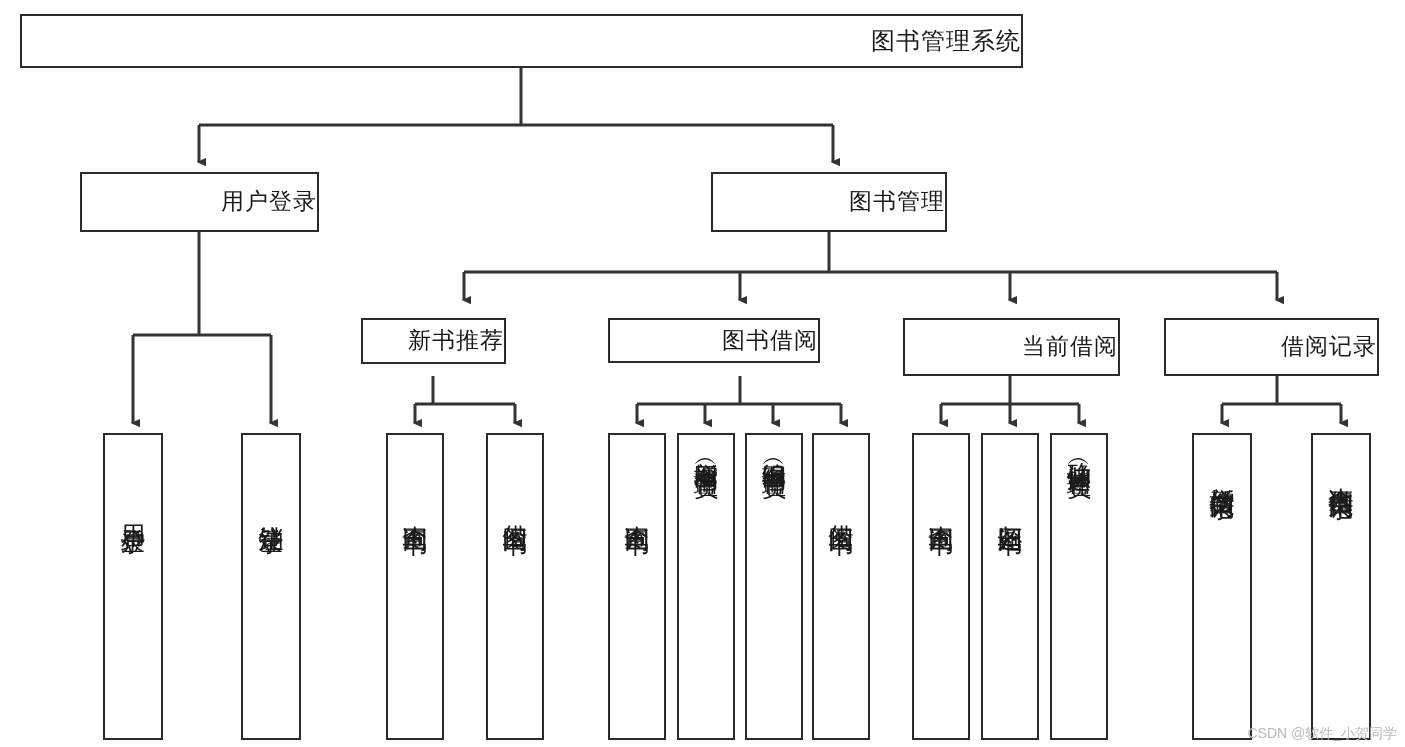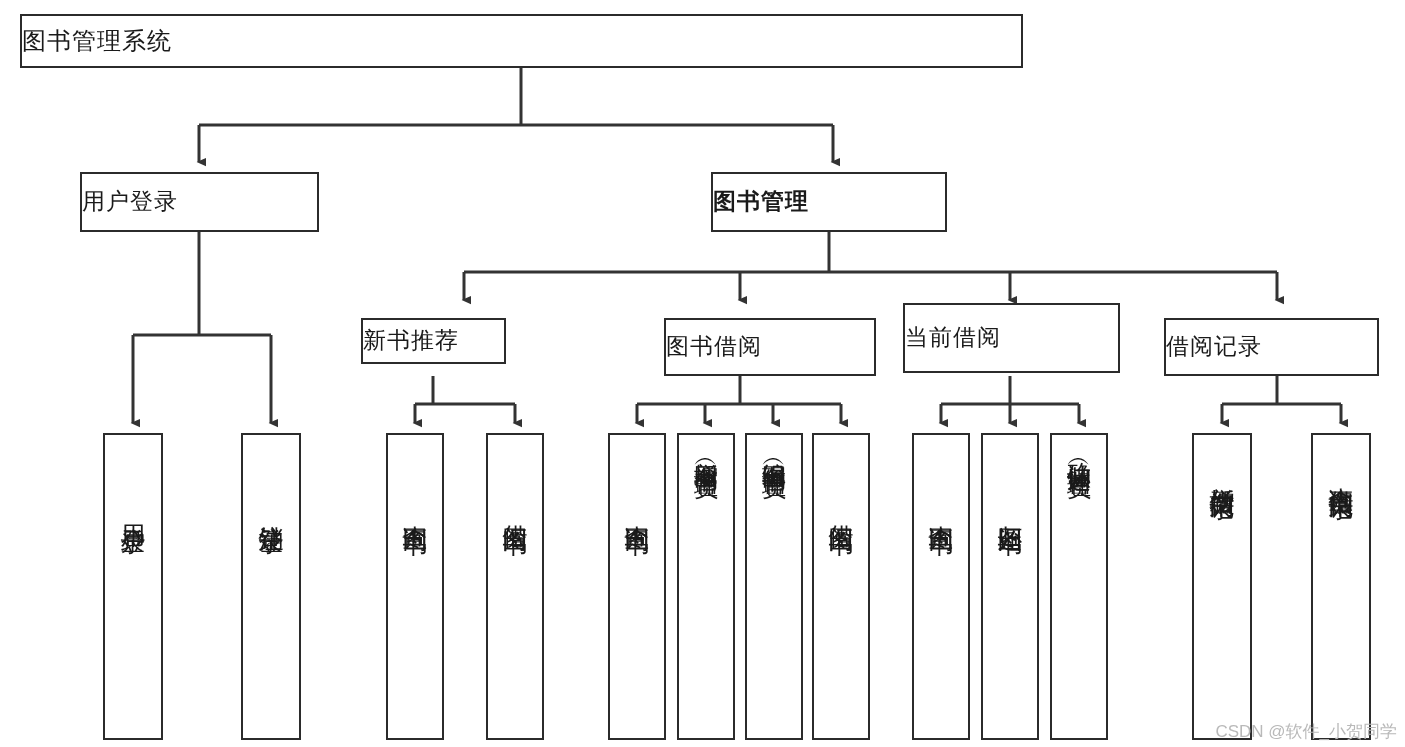--- a/index.html
+++ b/index.html
@@ -26,21 +26,21 @@
     height: 747px;
     pointer-events: none;
   }
   .node {
     position: absolute;
     box-sizing: border-box;
     background: #ffffff;
     border: 2px solid #2b2b2b;
     display: flex;
     align-items: center;
-    justify-content: flex-start;
+    justify-content: flex-end;
     color: #1a1a1a;
     z-index: 2;
   }
   .node.h {
     font-size: 23px;
     letter-spacing: 1px;
     line-height: 1.2;
   }
   .node.title-node {
     font-size: 24px;
@@ -60,21 +60,21 @@
     white-space: nowrap;
     color: #1a1a1a;
   }
   .node.v.tall .vtext {
     font-size: 24px;
   }
   .watermark {
     position: absolute;
     right: 8px;
     bottom: 4px;
-    font-size: 17px;
+    font-size: 14px;
     color: #b9b9b9;
     z-index: 5;
     white-space: nowrap;
     font-family: "Liberation Sans", "DejaVu Sans", sans-serif;
   }
 </style>
 </head>
 <body>
 
 <div id="canvas">
@@ -129,31 +129,31 @@
     </g>
   </svg>
 
   <div class="node h title-node" style="left:20px; top:14px; width:1003px; height:54px;">
     <span>图书管理系统</span>
   </div>
 
   <div class="node h" style="left:80px; top:172px; width:239px; height:60px;">
     <span>用户登录</span>
   </div>
-  <div class="node h" style="left:711px; top:172px; width:236px; height:60px;font-weight:bold;">
+  <div class="node h" style="left:711px; top:172px; width:236px; height:60px;">
     <span>图书管理</span>
   </div>
 
   <div class="node h" style="left:361px; top:318px; width:145px; height:46px;">
     <span>新书推荐</span>
   </div>
-  <div class="node h" style="left:664px; top:318px; width:212px; height:58px;">
+  <div class="node h" style="left:608px; top:318px; width:212px; height:45px;">
     <span>图书借阅</span>
   </div>
-  <div class="node h" style="left:903px; top:303px; width:217px; height:70px;">
+  <div class="node h" style="left:903px; top:318px; width:217px; height:58px;">
     <span>当前借阅</span>
   </div>
   <div class="node h" style="left:1164px; top:318px; width:215px; height:58px;">
     <span>借阅记录</span>
   </div>
 
   <div class="node v" style="left:103px; top:433px; width:60px; height:307px; padding-top:70px;">
     <span class="vtext">用户登录</span>
   </div>
   <div class="node v" style="left:241px; top:433px; width:60px; height:307px; padding-top:70px;">

